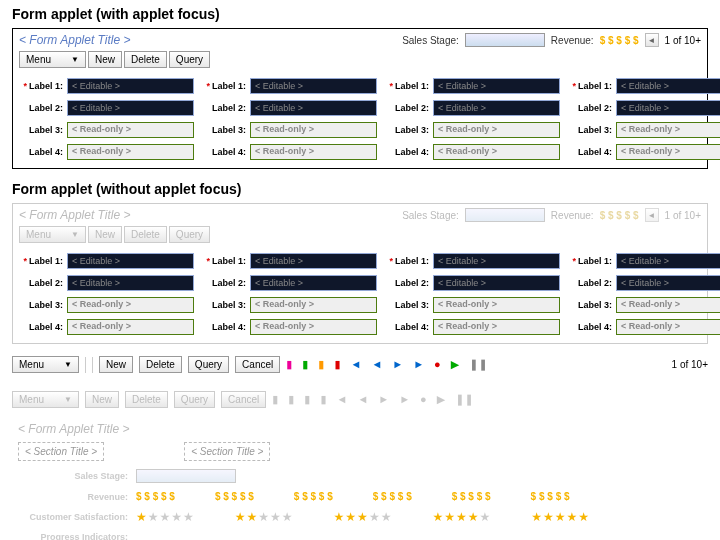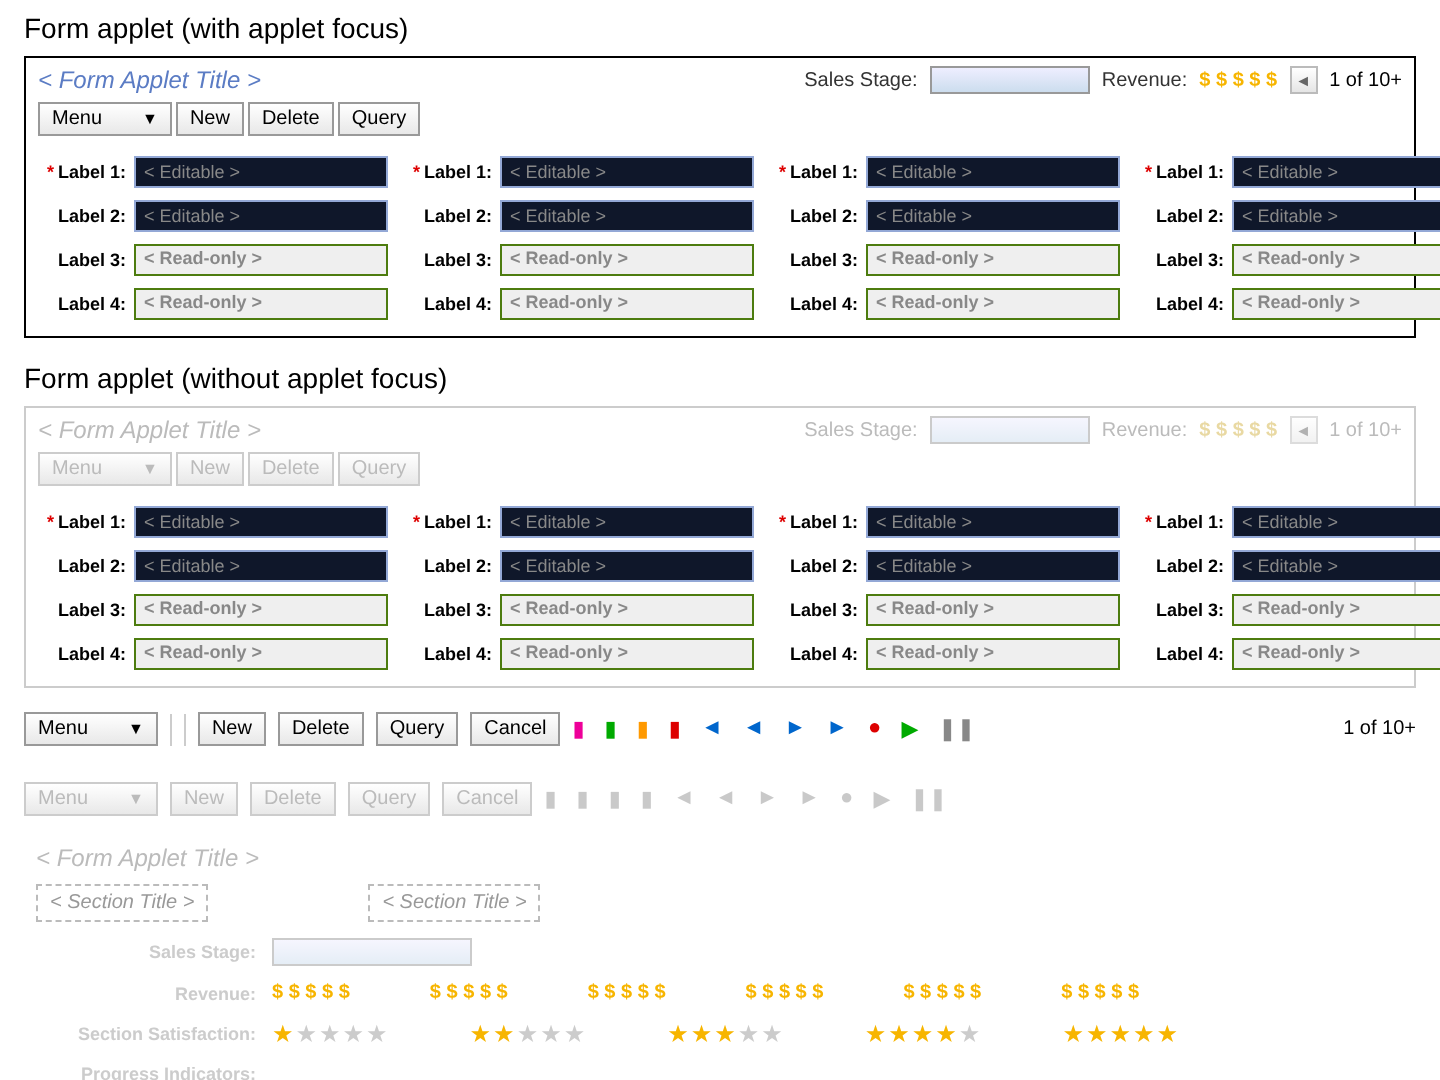--- a/index.html
+++ b/index.html
@@ -1,17 +1,17 @@
 <!DOCTYPE html>
 <html><head>
 <meta charset="utf-8">
 <style>
   * { box-sizing: border-box; margin: 0; padding: 0; }
   body { font-family: Arial, sans-serif; font-size: 10px; background: #fff; width: 720px; }
-  .section-hdr { font-weight: normal; font-size: 14px; padding: 6px 12px; }
+  .section-hdr { font-weight: bold; font-size: 14px; padding: 6px 12px; }
   .applet { border: 1px solid #000; margin: 0 12px 6px; background: #fff; position: relative; }
   .applet.unfocused { border-color: #ccc; }
   .titlebar { display: flex; align-items: center; padding: 4px 6px; gap: 6px; }
   .titlebar .title { color: #5b7cc4; font-style: italic; font-size: 12px; flex: 0 0 auto; }
   .unfocused .titlebar .title { color: #bbb; }
   .titlebar .spacer { flex: 1 1 auto; }
   .lbl { color: #333; font-size: 10px; }
   .unfocused .lbl { color: #bbb; }
   .stage-field { width: 80px; height: 14px; border: 1px solid #999; background: linear-gradient(#eef, #cde); display: inline-block; }
   .revenue { color: #f7b500; font-weight: bold; }
@@ -301,21 +301,21 @@
     <span class="revenue">$ $ $ $ $</span>
     <span class="revenue">$ $ $ $ $</span>
     <span class="revenue">$ $ $ $ $</span>
     <span class="revenue">$ $ $ $ $</span>
     <span class="revenue">$ $ $ $ $</span>
     <span class="revenue">$ $ $ $ $</span>
   </div>
 </div>
 
 <div class="kv-row">
-  <span class="k">Section Satisfaction:</span>
+  <span class="k">Customer Satisfaction:</span>
   <div class="stars">
     <span class="star-grp"><span style="color:#f7b500">★</span><span style="color:#ccc">★★★★</span></span>
     <span class="star-grp"><span style="color:#f7b500">★★</span><span style="color:#ccc">★★★</span></span>
     <span class="star-grp"><span style="color:#f7b500">★★★</span><span style="color:#ccc">★★</span></span>
     <span class="star-grp"><span style="color:#f7b500">★★★★</span><span style="color:#ccc">★</span></span>
     <span class="star-grp"><span style="color:#f7b500">★★★★★</span></span>
   </div>
 </div>
 
 <div class="kv-row">

